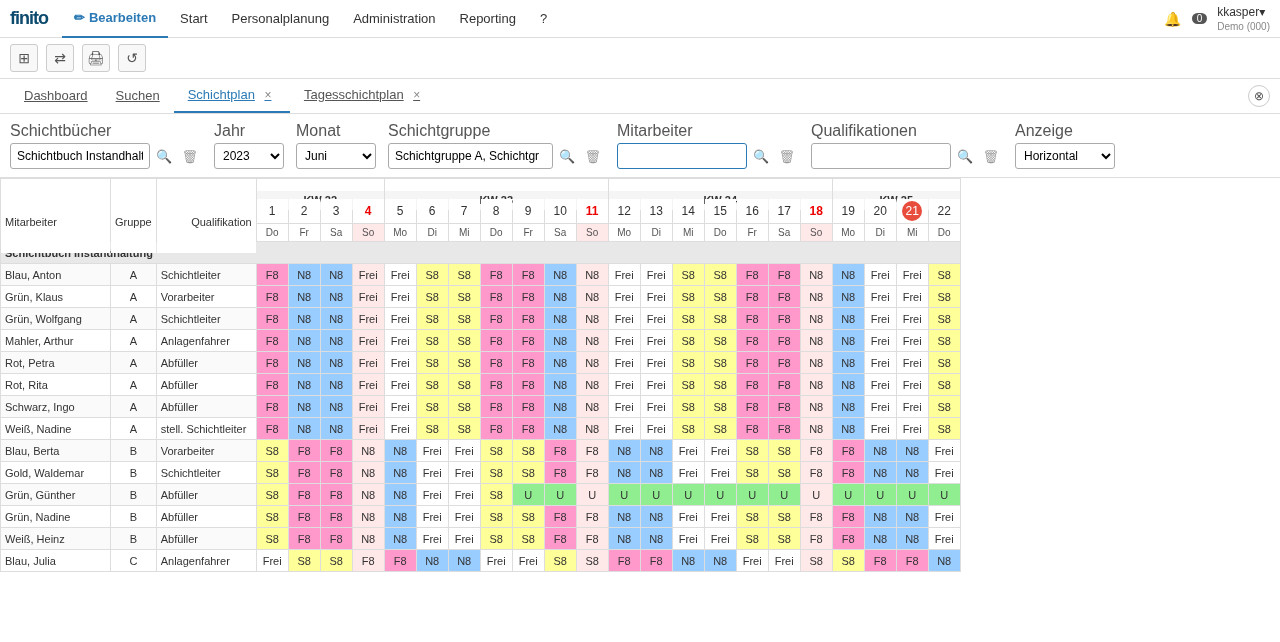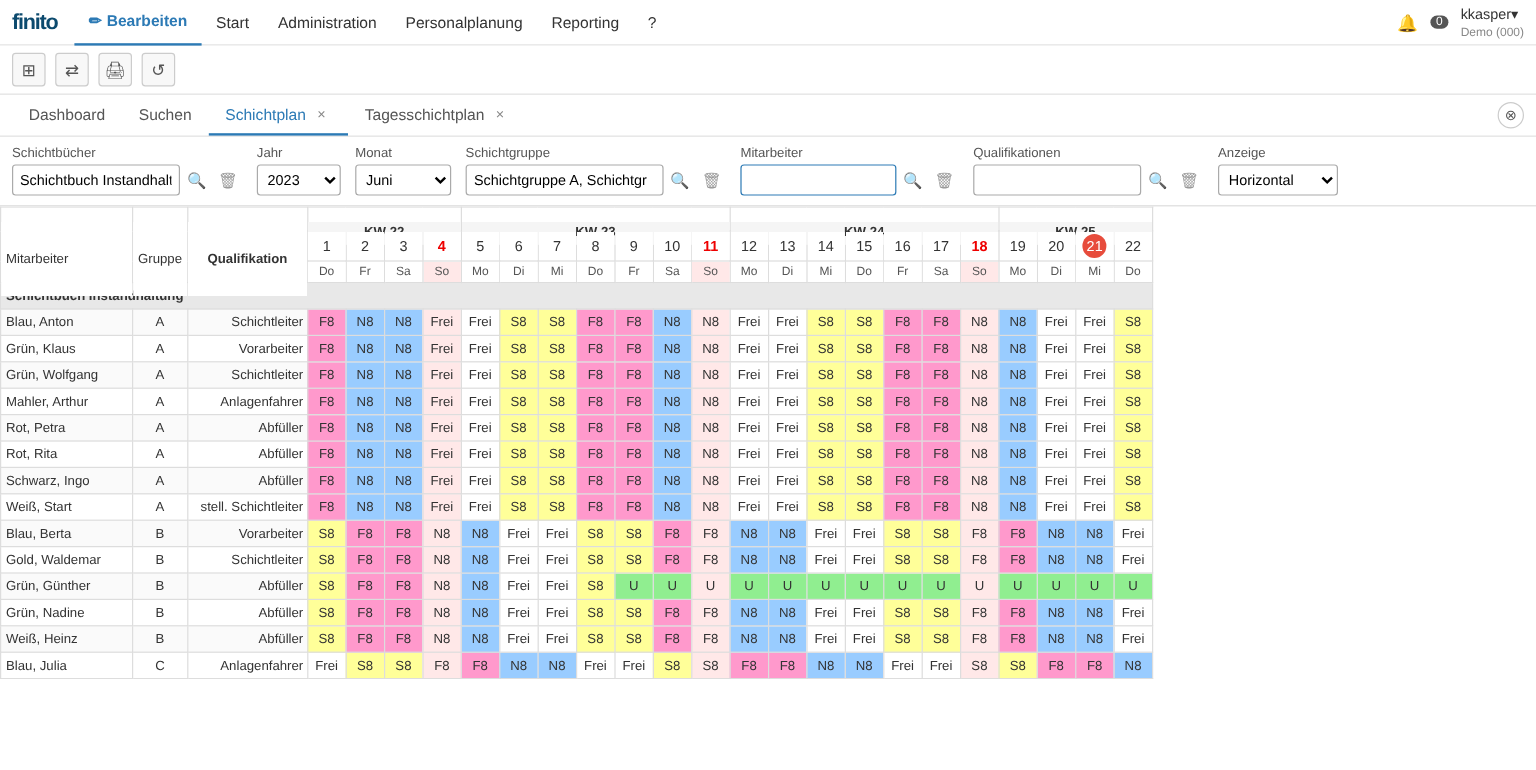--- a/index.html
+++ b/index.html
@@ -70,26 +70,27 @@
 
     
     .tabs {
       display: flex;
       align-items: center;
       padding: 0 10px;
       border-bottom: 1px solid #ddd;
       background: #fff;
     }
     .tab {
-      display: flex; align-items: flex-end; gap: 5px;
+      display: flex; align-items: flex-start; gap: 5px;
       padding: 8px 14px;
       cursor: pointer;
       font-size: 13px;
       color: #555;
       border-bottom: 2px solid transparent;
+      text-decoration: underline;
     }
     .tab.active {
       color: #2c7ab5;
       border-bottom: 2px solid #2c7ab5;
     }
     .tab-close {
       font-size: 12px; color: #888; cursor: pointer;
       width: 16px; height: 16px; display: flex; align-items: center; justify-content: center;
       border-radius: 50%;
     }
@@ -105,21 +106,21 @@
     .filters {
       display: flex;
       align-items: flex-end;
       gap: 12px;
       padding: 8px 10px;
       border-bottom: 1px solid #ddd;
       background: #fff;
       flex-wrap: nowrap;
     }
     .filter-group { display: flex; flex-direction: column; gap: 3px; }
-    .filter-label { font-size: 11px; color: #555; }
+    .filter-label { font-size: 16px; color: #555; }
     .filter-input-row { display: flex; align-items: center; gap: 2px; }
     .filter-input {
       border: 1px solid #aaa; border-radius: 3px; padding: 3px 6px;
       font-size: 12px; height: 26px;
       outline: none;
     }
     .filter-input.wide { width: 140px; }
     .filter-icon-btn {
       width: 24px; height: 26px;
       display: flex; align-items: center; justify-content: center;
@@ -163,33 +164,33 @@
       display: flex; align-items: center; justify-content: center;
       margin: 0 auto;
     }
     table thead tr.header-row-1 th { height: 20px; }
     table thead tr.header-row-2 th { height: 22px; font-size: 12px; }
     table thead tr.header-row-3 th { height: 18px; font-size: 10px; margin-left: 15px; }
 
     
     .col-mitarbeiter { width: 110px; min-width: 110px; text-align: left !important; padding-left: 4px !important; }
     .col-gruppe { width: 36px; min-width: 36px; }
-    .col-qualifikation { width: 100px; min-width: 100px; text-align: center; padding-left: 4px !important; font-weight: bold; }
+    .col-qualifikation { width: 100px; min-width: 100px; text-align: right; padding-left: 4px !important; }
 
     table tbody tr td {
       border: 1px solid #ddd;
       padding: 2px 3px;
       text-align: center;
       height: 22px;
     }
     table tbody tr:nth-child(even) { background: #fafafa; }
 
     .td-name { text-align: left !important; padding-left: 4px !important; font-size: 11px; }
     .td-gruppe { text-align: center; font-size: 11px; }
-    .td-qual { text-align: right; padding-left: 4px !important; font-size: 11px; }
+    .td-qual { text-align: left; padding-left: 4px !important; font-size: 11px; }
 
     .section-header td {
       background: #e8e8e8 !important;
       font-weight: bold;
       text-align: left;
       padding-left: 4px;
       font-size: 11px;
     }
 
     
@@ -208,22 +209,22 @@
 <body>
 
 <div class="navbar">
   <div class="navbar-logo">finito</div>
   <nav class="navbar-nav">
     <div class="nav-item edit-btn active">
       <span>✏</span>
       <span>Bearbeiten</span>
     </div>
     <div class="nav-item">Start</div>
+    <div class="nav-item">Personalplanung</div>
     <div class="nav-item">Administration</div>
-    <div class="nav-item">Personalplanung</div>
     <div class="nav-item">Reporting</div>
     <div class="nav-item">?</div>
   </nav>
   <div class="navbar-right">
     <span class="bell-icon">🔔</span>
     <span class="badge">0</span>
     <span class="user-info">
       <span>kkasper</span>▾<br>
       <span style="font-size:10px;color:#888;">Demo (000)</span>
     </span>
@@ -569,21 +570,21 @@
           <td class="day-col cell-S8">S8</td>
           <td class="day-col cell-F8">F8</td>
           <td class="day-col cell-F8">F8</td>
           <td class="day-col cell-N8 day-col-su">N8</td>
           <td class="day-col cell-N8">N8</td>
           <td class="day-col cell-Frei">Frei</td>
           <td class="day-col cell-Frei">Frei</td>
           <td class="day-col cell-S8">S8</td>
         </tr>
         <tr>
-          <td class="td-name">Weiß, Start</td>
+          <td class="td-name">Weiß, Nadine</td>
           <td class="td-gruppe">A</td>
           <td class="td-qual">stell. Schichtleiter</td>
           <td class="day-col cell-F8">F8</td>
           <td class="day-col cell-N8">N8</td>
           <td class="day-col cell-N8">N8</td>
           <td class="day-col cell-Frei day-col-su">Frei</td>
           <td class="day-col cell-Frei">Frei</td>
           <td class="day-col cell-S8">S8</td>
           <td class="day-col cell-S8">S8</td>
           <td class="day-col cell-F8">F8</td>

